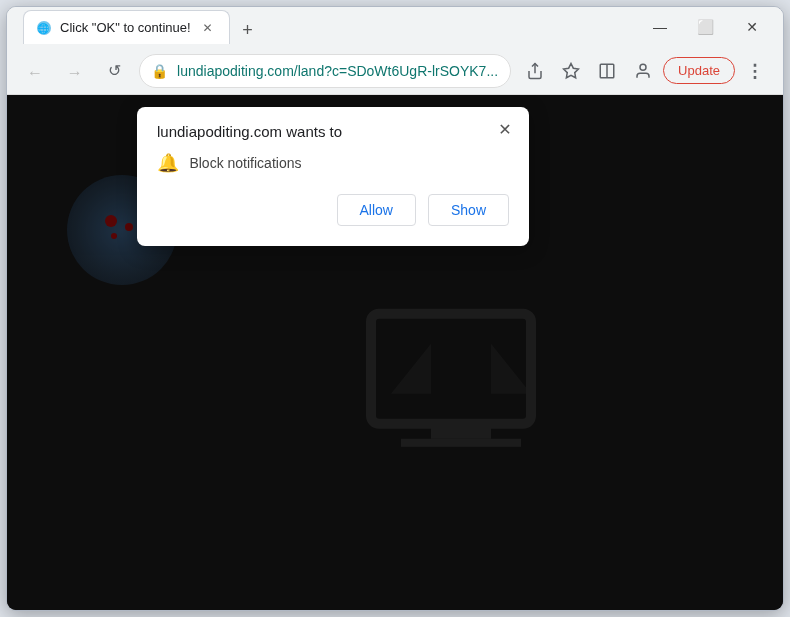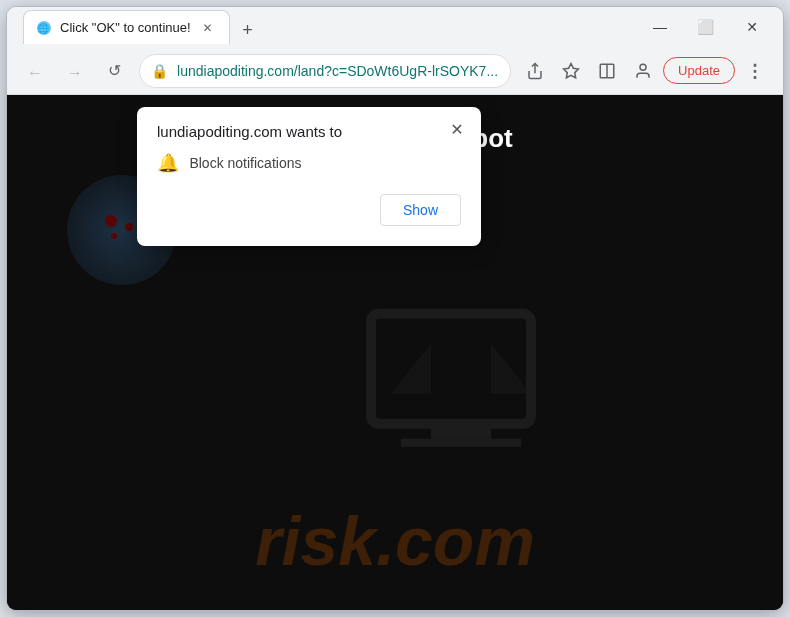--- a/index.html
+++ b/index.html
@@ -207,21 +207,21 @@
       display: flex;
       align-items: center;
       justify-content: center;
     }
 
     
     .notification-popup {
       position: absolute;
       top: 12px;
       left: 130px;
-      width: 344px;
+      width: 392px;
       background: white;
       border-radius: 8px;
       box-shadow: 0 4px 20px rgba(0,0,0,0.3);
       padding: 16px 20px 20px;
       z-index: 100;
     }
 
     .popup-close {
       position: absolute;
       top: 10px;
@@ -380,34 +380,32 @@
       <div style="position:absolute; top:50%; left:50%; transform:translate(-20%, -30%); opacity:0.12;">
         <svg width="220" height="160" viewBox="0 0 220 160" fill="#888">
           <rect x="20" y="10" width="160" height="110" rx="8" fill="none" stroke="#888" stroke-width="10"></rect>
           <rect x="80" y="120" width="60" height="15" fill="#888"></rect>
           <rect x="50" y="135" width="120" height="8" fill="#888"></rect>
           <path d="M140 40 L180 90 L140 90 Z" fill="#888" opacity="0.5"></path>
           <path d="M80 40 L40 90 L80 90 Z" fill="#888" opacity="0.5"></path>
         </svg>
       </div>
 
-      <div style="position:absolute; bottom:30px; left:50%; transform:translateX(-50%); white-space:nowrap;">
-        <span style="font-size:68px; font-weight:900; color:#7a3500; opacity:0.45; font-style:italic;">risk.com</span>
-      </div>
 
       <div class="notification-popup">
         <div class="popup-title">lundiapoditing.com wants to</div>
         <span class="popup-close">✕</span>
 
         <div class="popup-permission">
           <span class="bell-icon">🔔</span>
           <span>Block notifications</span>
         </div>
 
         <div class="popup-buttons">
+          <button class="popup-btn">Allow</button>
           <button class="popup-btn">Show</button>
         </div>
       </div>
 
     </div>
   </div>
 
 </div>
 
 </body></html>

